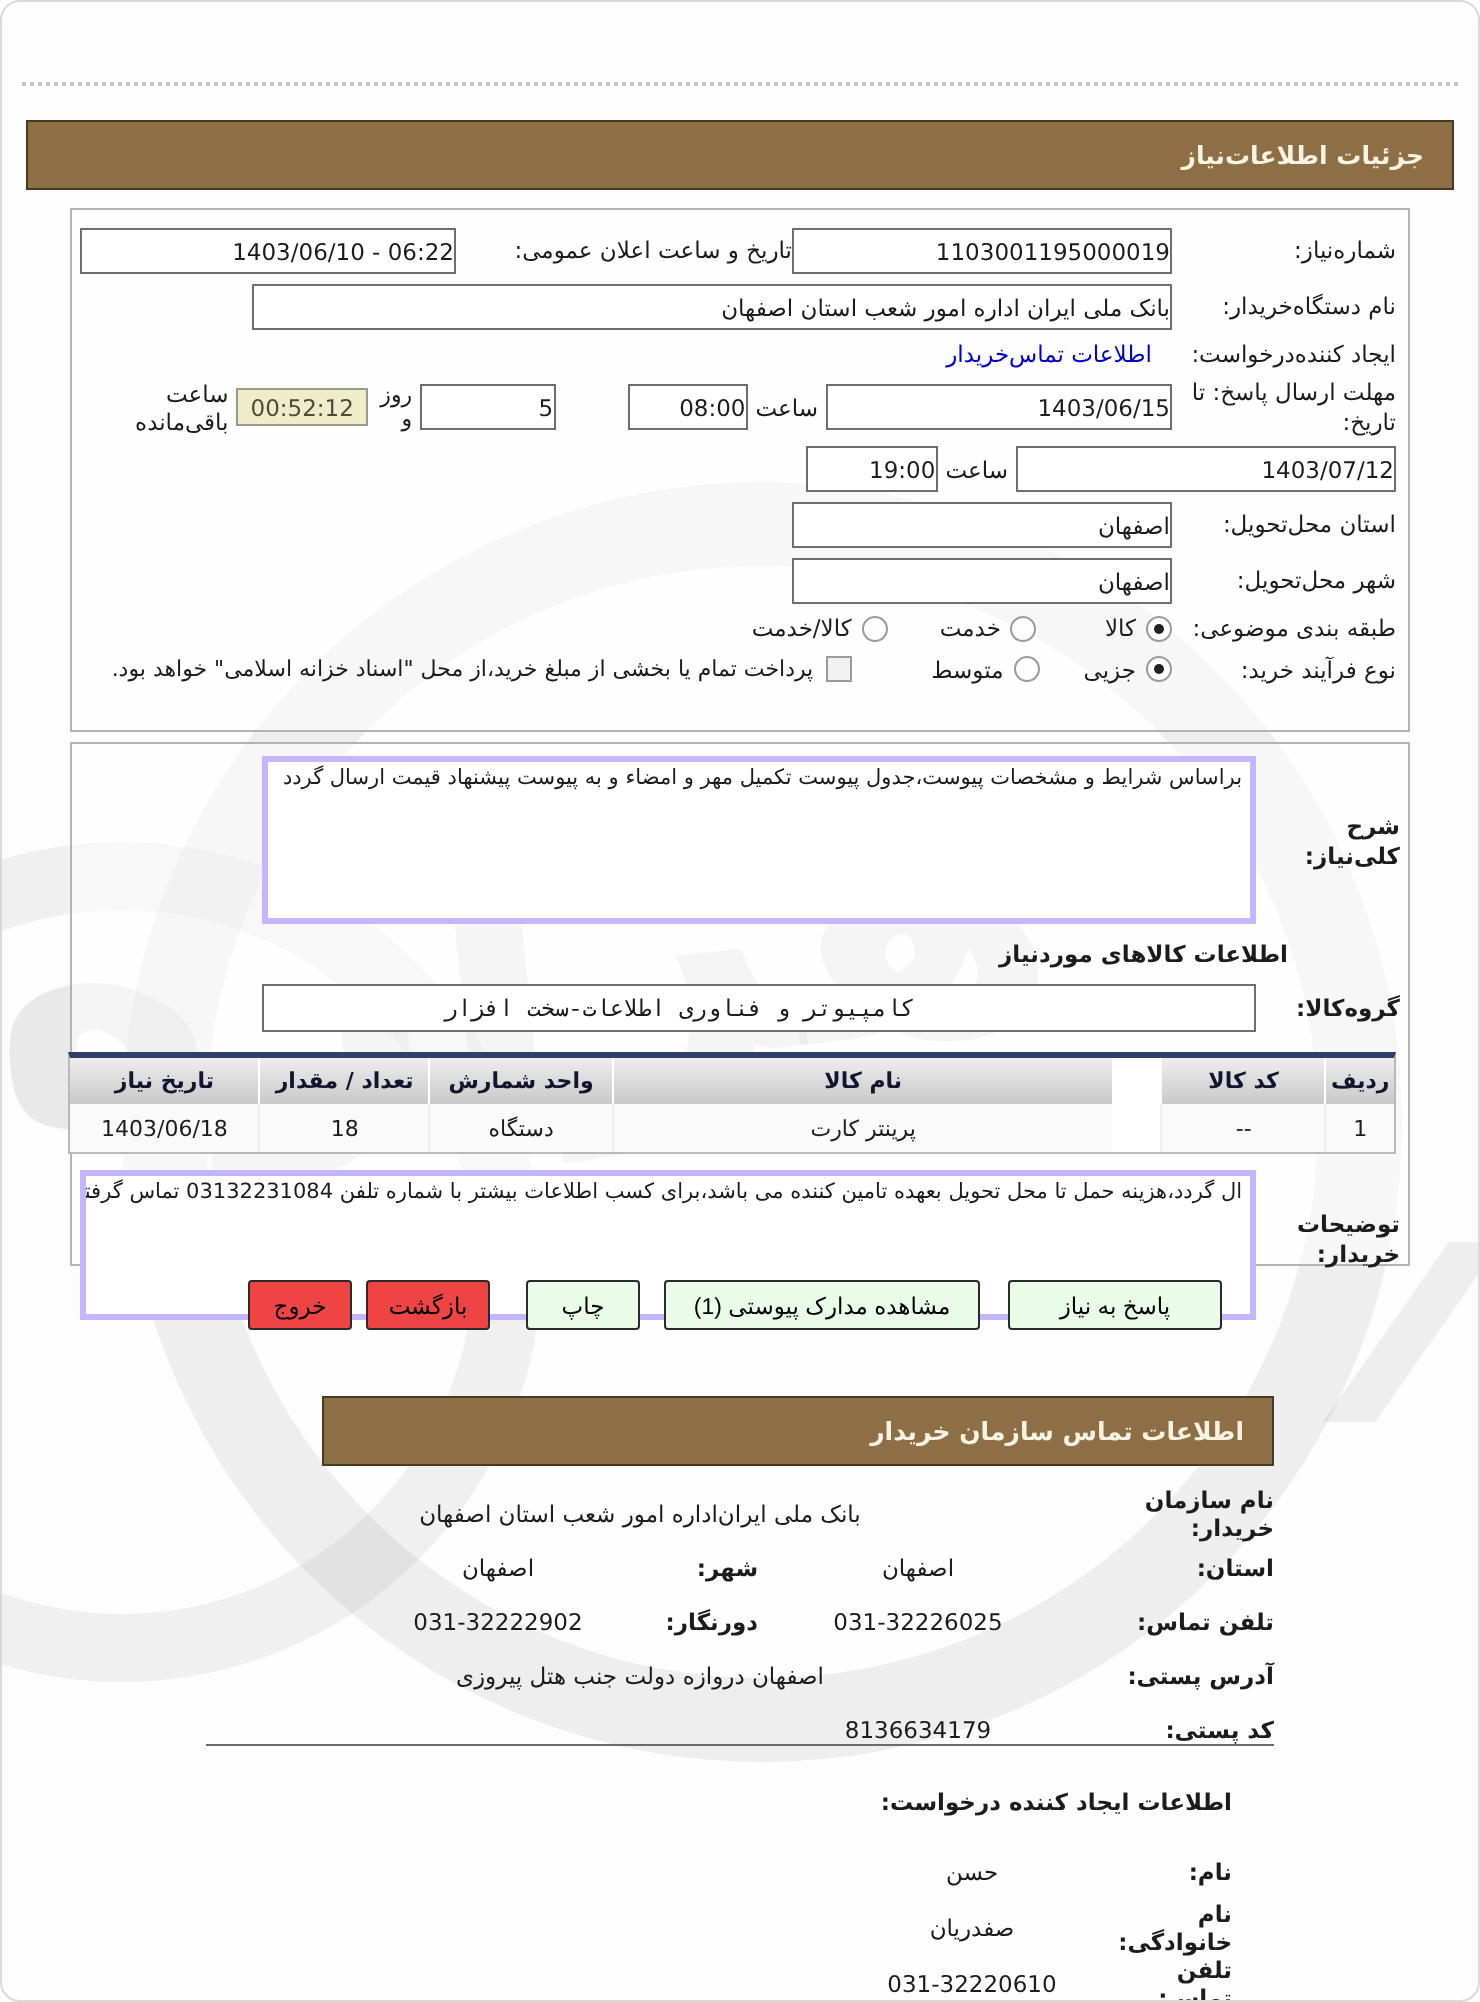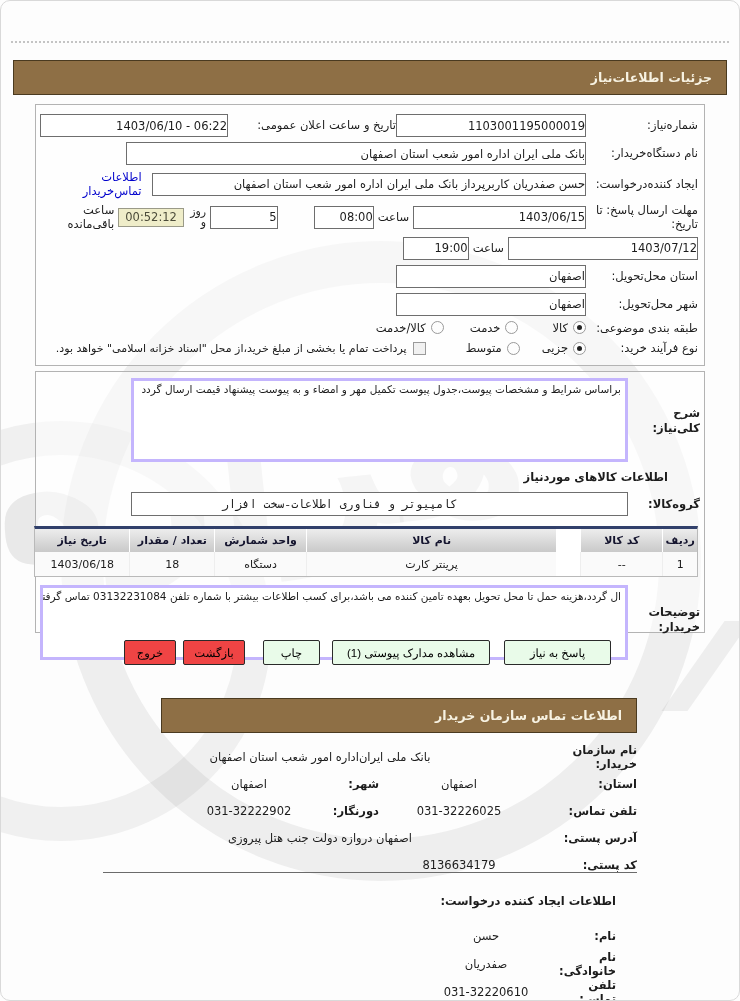--- a/index.html
+++ b/index.html
@@ -61,21 +61,21 @@
     width:5px; height:5px; border-radius:50%; background:#222; }
   .checkbox { width:13px; height:13px; border:1px solid #9a9a9a;
     background:#f1f1f1; margin-left:6px; flex-shrink:0; }
   .treasury { font-size:11px; }
   
   .blabel { font-weight:bold; width:72px; text-align:right; padding-left:4px;
     line-height:1.3; flex-shrink:0; }
   .tarea { border:3px solid #c4b5fd; background:#fff; padding:2px 4px;
     font-size:10.5px; overflow:hidden; }
   .desc-area { width:497px; height:84px; white-space:nowrap; }
-  .goods-heading { font-weight:bold; text-align:right; margin:8px 32px 8px 0; }
+  .goods-heading { font-weight:bold; text-align:right; margin:8px 56px 8px 0; }
   .group-box { width:497px; height:24px; border:1px solid #6e6e6e; background:#fff;
     display:flex; align-items:center; justify-content:flex-end; padding-left:90px;font-family:Liberation Mono, monospace; }
   .notes-area { flex:1; height:75px; white-space:nowrap; }
   .top-align { align-items:flex-start; }
   
   .gtable { width:664px; margin:10px 2px 8px 2px; border:1px solid #b9b9b9;
     border-top:3px solid #31406b; background:#fff; }
   .trow { display:flex; }
   .th { background:linear-gradient(#ededed,#c9c9c9); font-weight:bold;
     height:23px; display:flex; align-items:center; justify-content:center;
@@ -139,23 +139,20 @@
 
   <div class="frow">
     <span class="flabel">نام دستگاه‌خریدار:</span>
     <div class="ibox w460">
       <span>بانک ملی ایران اداره امور شعب استان اصفهان</span>
     </div>
   </div>
 
   <div class="frow">
     <span class="flabel">ایجاد کننده‌درخواست:</span>
-    <div class="ibox" style="width:440px">
-      <span>حسن صفدریان کاربرپرداز بانک ملی ایران اداره امور شعب استان اصفهان</span>
-    </div>
     <span class="link">اطلاعات تماس‌خریدار</span>
   </div>
 
   <div class="frow">
     <span class="flabel">مهلت ارسال پاسخ: تا تاریخ:</span>
     <div class="ibox w190">
       <span class="ltr">1403/06/15</span>
     </div>
     <span class="small-lbl">ساعت</span>
     <div class="ibox w66">

